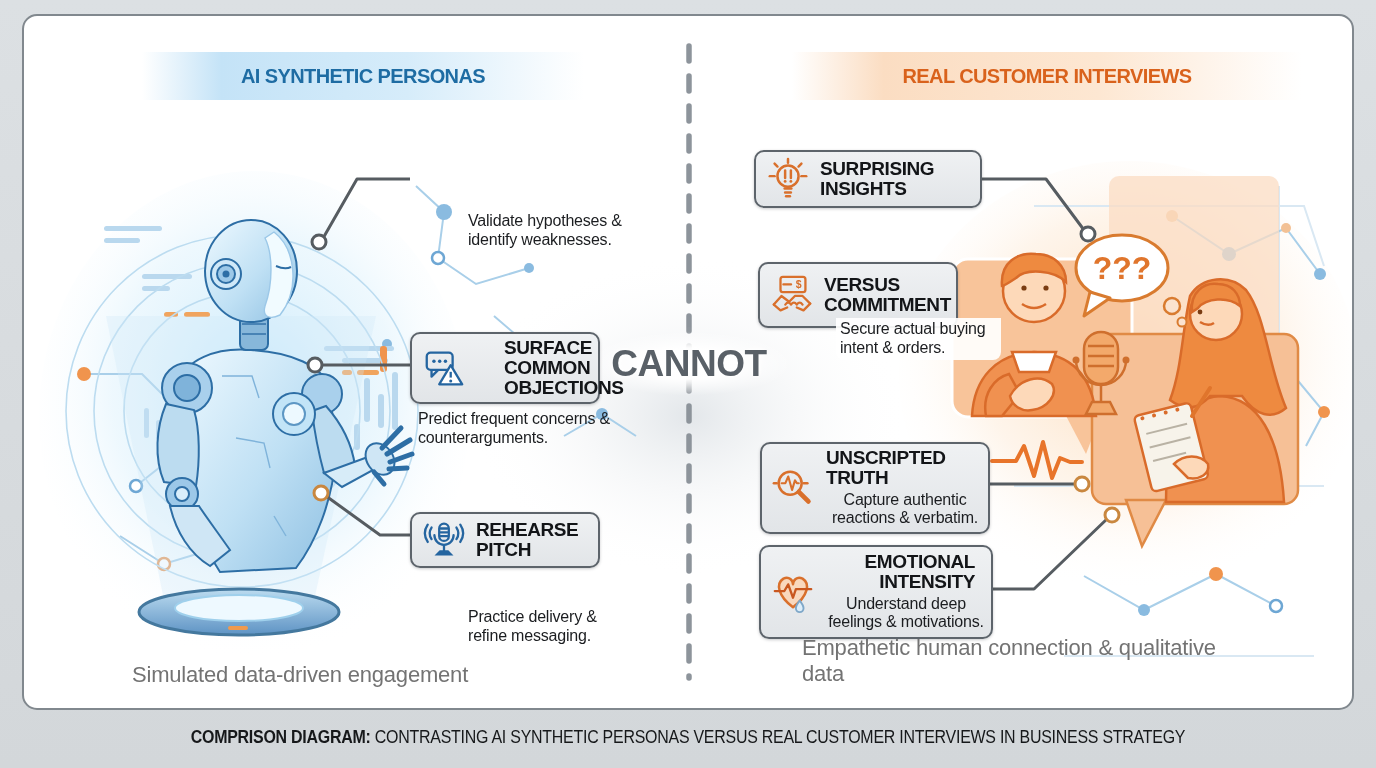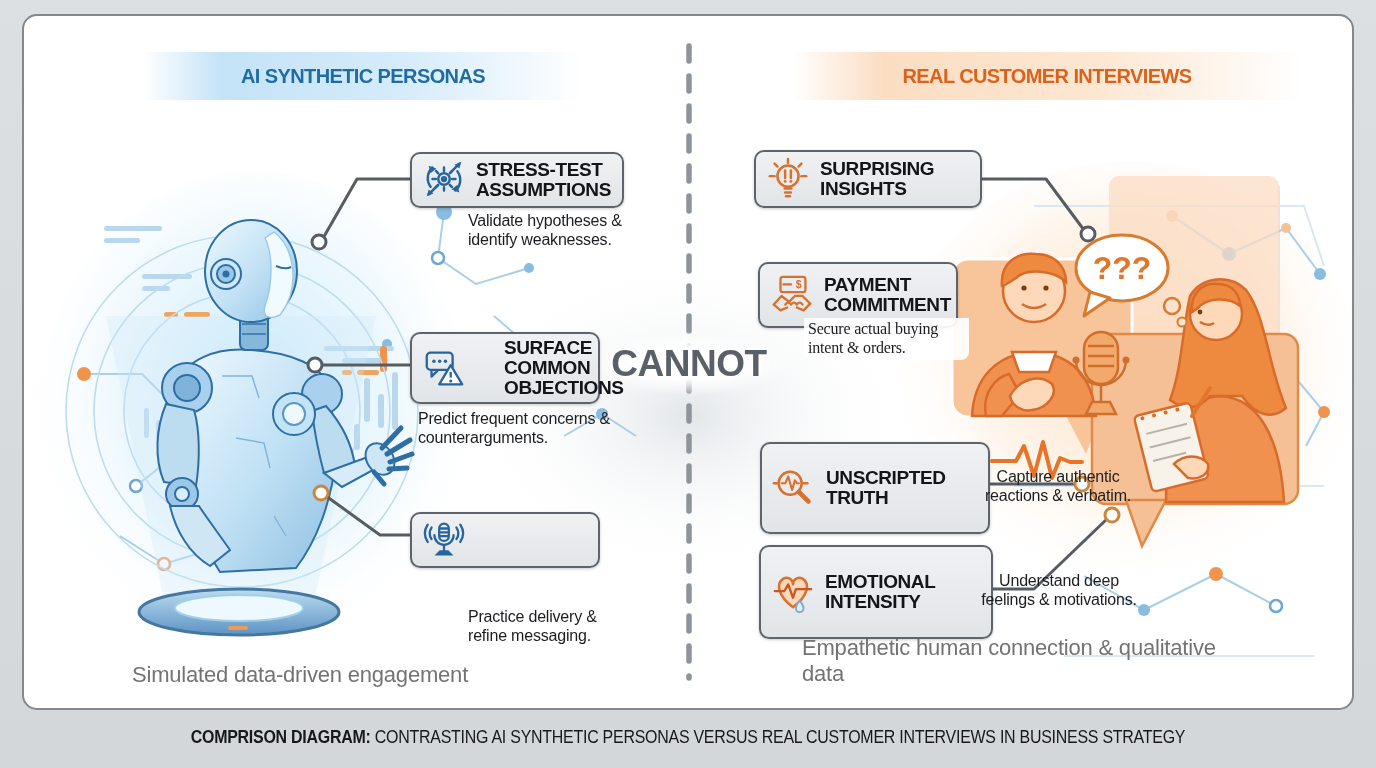--- a/index.html
+++ b/index.html
@@ -19,21 +19,21 @@
   .cannot { position:absolute; left:563px; top:316px; width:204px; text-align:center;
     font-size:37px; font-weight:700; line-height:1.06; letter-spacing:-0.5px; color:#596067;
     text-shadow:0 0 6px #fff, 0 0 12px #fff, 0 0 20px #fff, 0 0 28px #fff;
     background:radial-gradient(ellipse at center, rgba(255,255,255,.98) 35%, rgba(255,255,255,0) 72%); padding:12px 0; }
 
   .callout { position:absolute; display:flex; align-items:center; gap:9px; padding:3px 9px;
     background:linear-gradient(180deg,#eff1f3,#e2e5e8); border:2px solid #5d646b; border-radius:10px;
     box-shadow:0 1px 3px rgba(40,45,50,.25); }
   .callout .ic { width:46px; height:46px; flex:0 0 auto; }
   .callout .ttl { font-size:19px; font-weight:700; line-height:1.04; letter-spacing:-0.4px; color:#131518; }
-  .callout .col { display:flex; flex-direction:row; gap:3px; }
+  .callout .col { display:flex; flex-direction:column; gap:3px; }
   .desc { position:absolute; font-size:16px; line-height:1.17; letter-spacing:-0.2px; color:#1b1d20; }
   .desc.inbox { position:static;text-align:center; }
 
   .footer-note { position:absolute; font-size:22px; letter-spacing:-0.2px; color:#737373; }
 
   .caption { position:absolute; left:0; top:726px; width:1376px; text-align:center; color:#16181a; }
   .caption-inner { display:inline-block; transform:scaleX(.84); transform-origin:50% 50%; white-space:nowrap; font-size:19px; font-weight:500; letter-spacing:-0.3px; }
   .caption-inner b { font-weight:800; }
 </style>
 </head>
@@ -271,38 +271,20 @@
       </g>
     </svg>
 
     <div class="panel-title left">AI SYNTHETIC PERSONAS</div>
     <div class="panel-title right">REAL CUSTOMER INTERVIEWS</div>
 
     <div class="cannot">
       <div>CANNOT</div>
     </div>
 
-    <div class="callout" style="left:386px; top:136px; width:214px; height:56px;">
-      <svg class="ic" viewBox="0 0 48 48">
-        <g fill="none" stroke="#2565a0" stroke-width="2.6" stroke-linecap="round">
-          <circle cx="24" cy="23" r="6"></circle>
-            <circle cx="24" cy="23" r="2" fill="#2565a0"></circle>
-          <path d="M24 14.5 V11 M24 31.5 V35 M15.5 23 H12 M32.5 23 H36 M18 17 l-2.4-2.4 M30 29 l2.4 2.4 M30 17 l2.4-2.4 M18 29 l-2.4 2.4"></path>
-          <path d="M10 31 A 15 15 0 0 1 12 11"></path>
-            <polygon points="8,9 16,12 10,17" fill="#2565a0" stroke="none"></polygon>
-          <path d="M38 15 A 15 15 0 0 1 36 35"></path>
-            <polygon points="40,37 32,34 38,29" fill="#2565a0" stroke="none"></polygon>
-          <path d="M31 16 L 40 7"></path>
-            <polygon points="42,5 40,12 35,8" fill="#2565a0" stroke="none"></polygon>
-          <path d="M17 30 L 8 39"></path>
-            <polygon points="6,41 8,34 13,38" fill="#2565a0" stroke="none"></polygon>
-        </g>
-      </svg>
-      <div class="ttl" style="width:152px;">STRESS-TEST ASSUMPTIONS</div>
-    </div>
     <div class="desc" style="left:444px; top:196px; width:178px;">Validate hypotheses &amp; identify weaknesses.</div>
 
     <div class="callout" style="left:386px; top:316px; width:190px; height:72px;gap:37px;">
       <svg class="ic" viewBox="0 0 48 48">
         <g fill="none" stroke="#2565a0" stroke-width="2.4" stroke-linejoin="round">
           <rect x="6" y="8" width="27" height="18" rx="4"></rect>
           <path d="M 11 26 L 11 33 L 18 26"></path>
           <circle cx="13.5" cy="17" r="1.8" fill="#2565a0" stroke="none"></circle>
           <circle cx="19.5" cy="17" r="1.8" fill="#2565a0" stroke="none"></circle>
           <circle cx="25.5" cy="17" r="1.8" fill="#2565a0" stroke="none"></circle>
@@ -324,20 +306,21 @@
             <line x1="20.5" y1="20" x2="27.5" y2="20"></line>
           <path d="M 14 19 a 10 10 0 0 0 20 0"></path>
           <line x1="24" y1="30" x2="24" y2="36"></line>
           <path d="M 17 39 L 31 39 L 28 36 L 20 36 Z" fill="#2565a0"></path>
           <path d="M 11 11 q -4 6 0 12"></path>
             <path d="M 7 8 q -6 9 0 18"></path>
           <path d="M 37 11 q 4 6 0 12"></path>
             <path d="M 41 8 q 6 9 0 18"></path>
         </g>
       </svg>
+      <div class="ttl" style="width:118px;">REHEARSE PITCH</div>
     </div>
     <div class="desc" style="left:444px; top:560px; width:170px;margin-top:32px;">Practice delivery &amp; refine messaging.</div>
 
     <div class="callout" style="left:730px; top:134px; width:228px; height:58px;">
       <svg class="ic" viewBox="0 0 48 48">
         <g fill="none" stroke="#d9702c" stroke-width="2.6" stroke-linecap="round">
           <circle cx="24" cy="21" r="11"></circle>
           <line x1="21" y1="15" x2="21" y2="23"></line>
             <circle cx="21" cy="26.5" r="1.5" fill="#d9702c" stroke="none"></circle>
           <line x1="27" y1="15" x2="27" y2="23"></line>
@@ -360,23 +343,23 @@
         <g fill="none" stroke="#d9702c" stroke-width="2.4" stroke-linecap="round" stroke-linejoin="round">
           <rect x="12" y="5" width="26" height="16" rx="2.5"></rect>
           <line x1="15" y1="13" x2="23" y2="13"></line>
           <text x="28" y="17" font-family="Liberation Sans, sans-serif" font-size="11" font-weight="700" fill="#d9702c" stroke="none">$</text>
           <path d="M 5 34 L 13 25 L 21 31 L 27 25 L 35 25 L 43 33"></path>
           <path d="M 17 34 q 3 -4 6 0 q 3 -4 6 0 q 3 -4 6 0"></path>
           <path d="M 5 34 L 12 40 L 19 37"></path>
             <path d="M 43 33 L 36 40 L 29 37"></path>
         </g>
       </svg>
-      <div class="ttl" style="width:138px;">PAYMENT COMMITMENT</div>
-    </div>
-    <div class="desc" style="left:780px; top:302px; width:165px; background:rgba(255,255,255,.92); border-radius:0 0 8px 8px; padding:2px 4px 3px;font-family:Liberation Serif, serif;">Secure actual buying intent &amp; orders.</div>
+      <div class="ttl" style="width:138px;">VERSUS COMMITMENT</div>
+    </div>
+    <div class="desc" style="left:812px; top:302px; width:165px; background:rgba(255,255,255,.92); border-radius:0 0 8px 8px; padding:2px 4px 3px;">Secure actual buying intent &amp; orders.</div>
 
     <div class="callout" style="left:736px; top:426px; width:230px; height:92px; align-items:center;">
       <svg class="ic" viewBox="0 0 48 48">
         <g fill="none" stroke="#d9702c" stroke-width="2.6" stroke-linecap="round" stroke-linejoin="round">
           <circle cx="20" cy="19" r="12"></circle>
           <path d="M 11 19 L 15 19 L 18 12 L 22 26 L 25 16 L 27 19 L 29 19" stroke-width="2.2"></path>
           <line x1="29" y1="28" x2="39" y2="38" stroke-width="5"></line>
           <line x1="3" y1="19" x2="6" y2="19"></line>
             <line x1="34" y1="19" x2="38" y2="19"></line>
         </g>
@@ -389,21 +372,21 @@
 
     <div class="callout" style="left:735px; top:529px; width:234px; height:94px; align-items:center;">
       <svg class="ic" viewBox="0 0 48 48">
         <g stroke-linecap="round" stroke-linejoin="round">
           <path d="M 24 40 C 8 28 6 15 14 10 C 20 7 24 12 24 16 C 24 12 28 7 34 10 C 42 15 40 28 24 40 Z" fill="#f9d8bd" stroke="#d9702c" stroke-width="2.6"></path>
           <path d="M 5 23 L 15 23 L 19 16 L 24 30 L 27 21 L 43 21" fill="none" stroke="#c9571f" stroke-width="2.4"></path>
           <path d="M 31 33 C 31 33 27 38 27 41 a 4 4 0 0 0 8 0 C 35 38 31 33 31 33 Z" fill="#ddeefa" stroke="#7fa8c9" stroke-width="2"></path>
         </g>
       </svg>
       <div class="col">
-        <div class="ttl" style="width:150px;">EMOTIONAL INTENSITY</div>
+        <div class="ttl" style="width:150px;text-align:right;">EMOTIONAL INTENSITY</div>
         <div class="desc inbox" style="width:162px;">Understand deep feelings &amp; motivations.</div>
       </div>
     </div>
 
     <div class="footer-note" style="left:108px; top:646px; width:434px;">Simulated data-driven engagement</div>
     <div class="footer-note" style="left:778px; top:619px; width:454px;">Empathetic human connection &amp; qualitative data</div>
   </div>
 
   <div class="caption">
     <span class="caption-inner">

